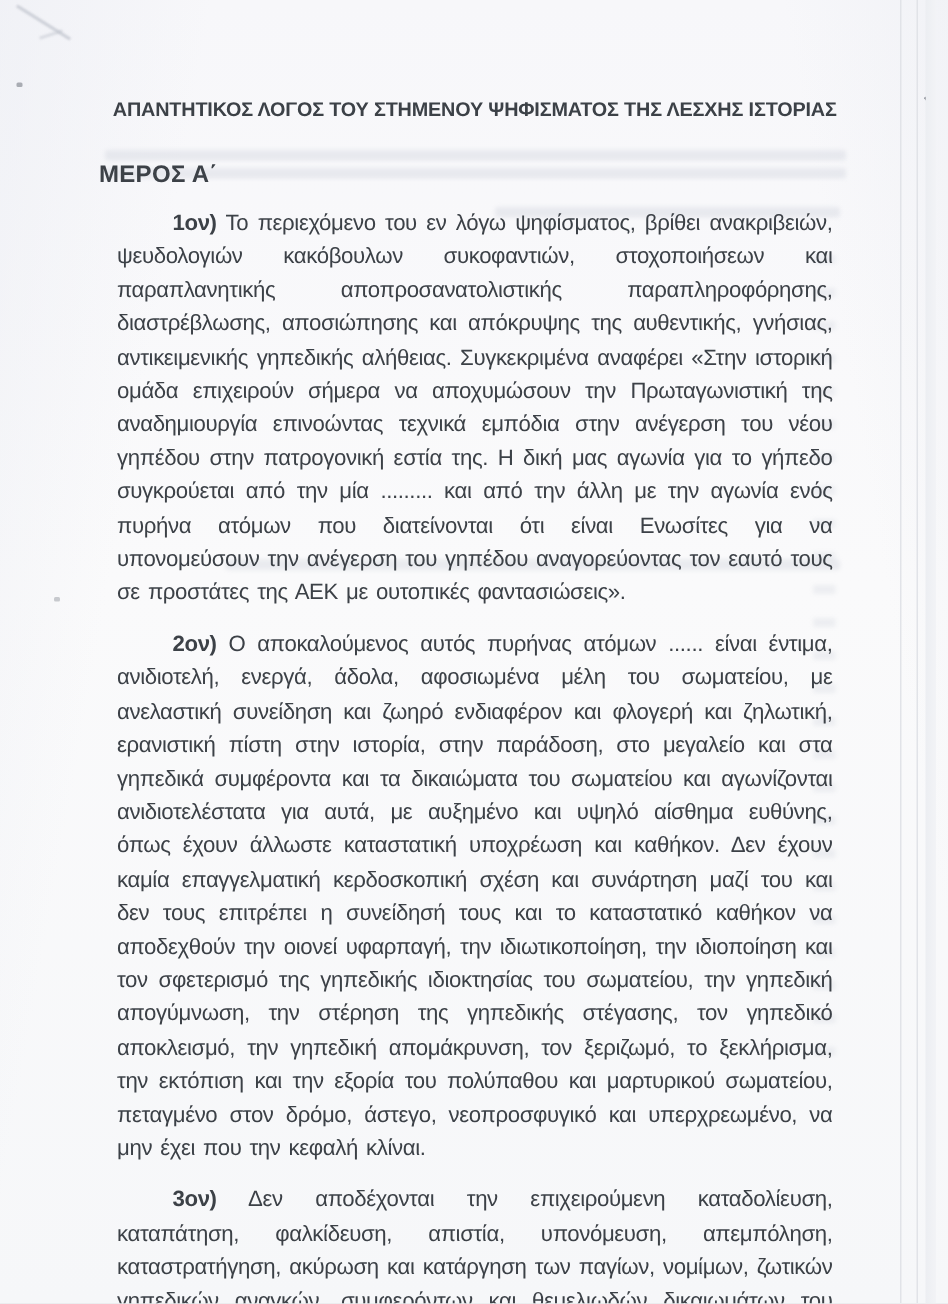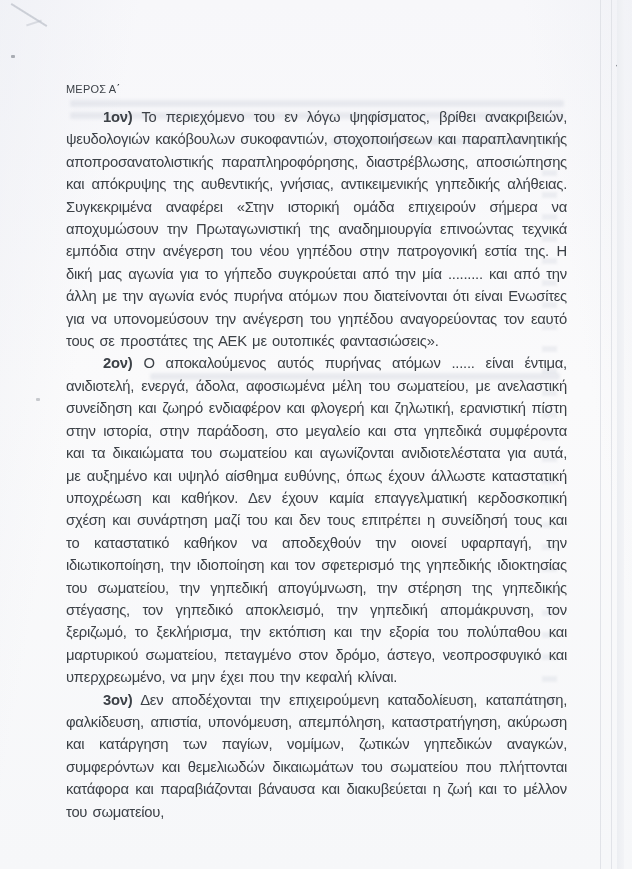--- a/index.html
+++ b/index.html
@@ -8,23 +8,23 @@
     background:
       linear-gradient(100deg, rgba(235,237,243,.55) 0%, rgba(250,250,252,0) 18%),
       linear-gradient(260deg, rgba(236,238,243,.5) 0%, rgba(250,250,252,0) 14%),
       linear-gradient(180deg, #f7f7fa 0%, #fafafb 45%, #f6f7f9 100%);
     font-family:"Liberation Sans", sans-serif;
     color:var(--ink, #3c4147);
   }
   .content { position:absolute; left:66px; top:60px; width:501px; }
   .title { text-align:center; font-weight:bold; font-size:13.2px; line-height:25px; letter-spacing:-0.1px; }
   .title .title-line { display:block; white-space:nowrap; }
-  .section-heading { margin-top:23px; font-weight:normal; font-size:11px; letter-spacing:.2px; }
+  .section-heading { margin-top:23px; font-weight:bold; font-size:16px; letter-spacing:.2px; }
   .paragraphs { margin-top:11px; font-size:14.8px; line-height:22.4px; text-align:justify; letter-spacing:-0.25px; word-spacing:1.5px; }
-  .paragraphs p { margin:0; text-indent:37px; }
+  .paragraphs p { margin:12px; text-indent:37px; }
   .lead { font-weight:bold; }
 
   
   .ghost { position:absolute; background:#c9cdd8; opacity:.34; filter:blur(1.4px); border-radius:2px; pointer-events:none; }
   .ghost-col {
     position:absolute; left:542px; top:170px; width:15px; height:545px; pointer-events:none;
     background:repeating-linear-gradient(to bottom, rgba(178,186,200,.4) 0 6px, transparent 6px 22px);
     filter:blur(1.3px); opacity:.45;
   }
   .edge-line { position:absolute; top:0; height:869px; width:1px; background:#e1e3e8; pointer-events:none; }
@@ -51,20 +51,21 @@
   <div class="ghost" style="left:70px; top:112px; width:494px; height:7px;"></div>
   <div class="ghost" style="left:330px; top:138px; width:230px; height:7px;"></div>
   <div class="ghost" style="left:150px; top:373px; width:410px; height:7px;"></div>
   <div class="ghost-col"></div>
   <div class="edge-line" style="left:600px;"></div>
   <div class="edge-line" style="left:611px;"></div>
   <div class="edge-band"></div>
 
   <div class="content">
     <div class="title" id="title">
+        <span class="title-line">ΑΠΑΝΤΗΤΙΚΟΣ ΛΟΓΟΣ ΤΟΥ ΣΤΗΜΕΝΟΥ ΨΗΦΙΣΜΑΤΟΣ ΤΗΣ ΛΕΣΧΗΣ ΙΣΤΟΡΙΑΣ</span>
       </div>
     <div class="section-heading">ΜΕΡΟΣ Α΄</div>
     <div class="paragraphs" id="paragraphs">
         <p><span class="lead">1ον)</span> <span>Το περιεχόμενο του εν λόγω ψηφίσματος, βρίθει ανακριβειών, ψευδολογιών κακόβουλων συκοφαντιών, στοχοποιήσεων και παραπλανητικής αποπροσανατολιστικής παραπληροφόρησης, διαστρέβλωσης, αποσιώπησης και απόκρυψης της αυθεντικής, γνήσιας, αντικειμενικής γηπεδικής αλήθειας. Συγκεκριμένα αναφέρει «Στην ιστορική ομάδα επιχειρούν σήμερα να αποχυμώσουν την Πρωταγωνιστική της αναδημιουργία επινοώντας τεχνικά εμπόδια στην ανέγερση του νέου γηπέδου στην πατρογονική εστία της. Η δική μας αγωνία για το γήπεδο συγκρούεται από την μία ......... και από την άλλη με την αγωνία ενός πυρήνα ατόμων που διατείνονται ότι είναι Ενωσίτες για να υπονομεύσουν την ανέγερση του γηπέδου αναγορεύοντας τον εαυτό τους σε προστάτες της ΑΕΚ με ουτοπικές φαντασιώσεις».</span></p>
         <p><span class="lead">2ον)</span> <span>Ο αποκαλούμενος αυτός πυρήνας ατόμων ...... είναι έντιμα, ανιδιοτελή, ενεργά, άδολα, αφοσιωμένα μέλη του σωματείου, με ανελαστική συνείδηση και ζωηρό ενδιαφέρον και φλογερή και ζηλωτική, ερανιστική πίστη στην ιστορία, στην παράδοση, στο μεγαλείο και στα γηπεδικά συμφέροντα και τα δικαιώματα του σωματείου και αγωνίζονται ανιδιοτελέστατα για αυτά, με αυξημένο και υψηλό αίσθημα ευθύνης, όπως έχουν άλλωστε καταστατική υποχρέωση και καθήκον. Δεν έχουν καμία επαγγελματική κερδοσκοπική σχέση και συνάρτηση μαζί του και δεν τους επιτρέπει η συνείδησή τους και το καταστατικό καθήκον να αποδεχθούν την οιονεί υφαρπαγή, την ιδιωτικοποίηση, την ιδιοποίηση και τον σφετερισμό της γηπεδικής ιδιοκτησίας του σωματείου, την γηπεδική απογύμνωση, την στέρηση της γηπεδικής στέγασης, τον γηπεδικό αποκλεισμό, την γηπεδική απομάκρυνση, τον ξεριζωμό, το ξεκλήρισμα, την εκτόπιση και την εξορία του πολύπαθου και μαρτυρικού σωματείου, πεταγμένο στον δρόμο, άστεγο, νεοπροσφυγικό και υπερχρεωμένο, να μην έχει που την κεφαλή κλίναι.</span></p>
         <p><span class="lead">3ον)</span> <span>Δεν αποδέχονται την επιχειρούμενη καταδολίευση, καταπάτηση, φαλκίδευση, απιστία, υπονόμευση, απεμπόληση, καταστρατήγηση, ακύρωση και κατάργηση των παγίων, νομίμων, ζωτικών γηπεδικών αναγκών, συμφερόντων και θεμελιωδών δικαιωμάτων του σωματείου που πλήττονται κατάφορα και παραβιάζονται βάναυσα και διακυβεύεται η ζωή και το μέλλον του σωματείου,</span></p>
       </div>
   </div>
 </div>
 

